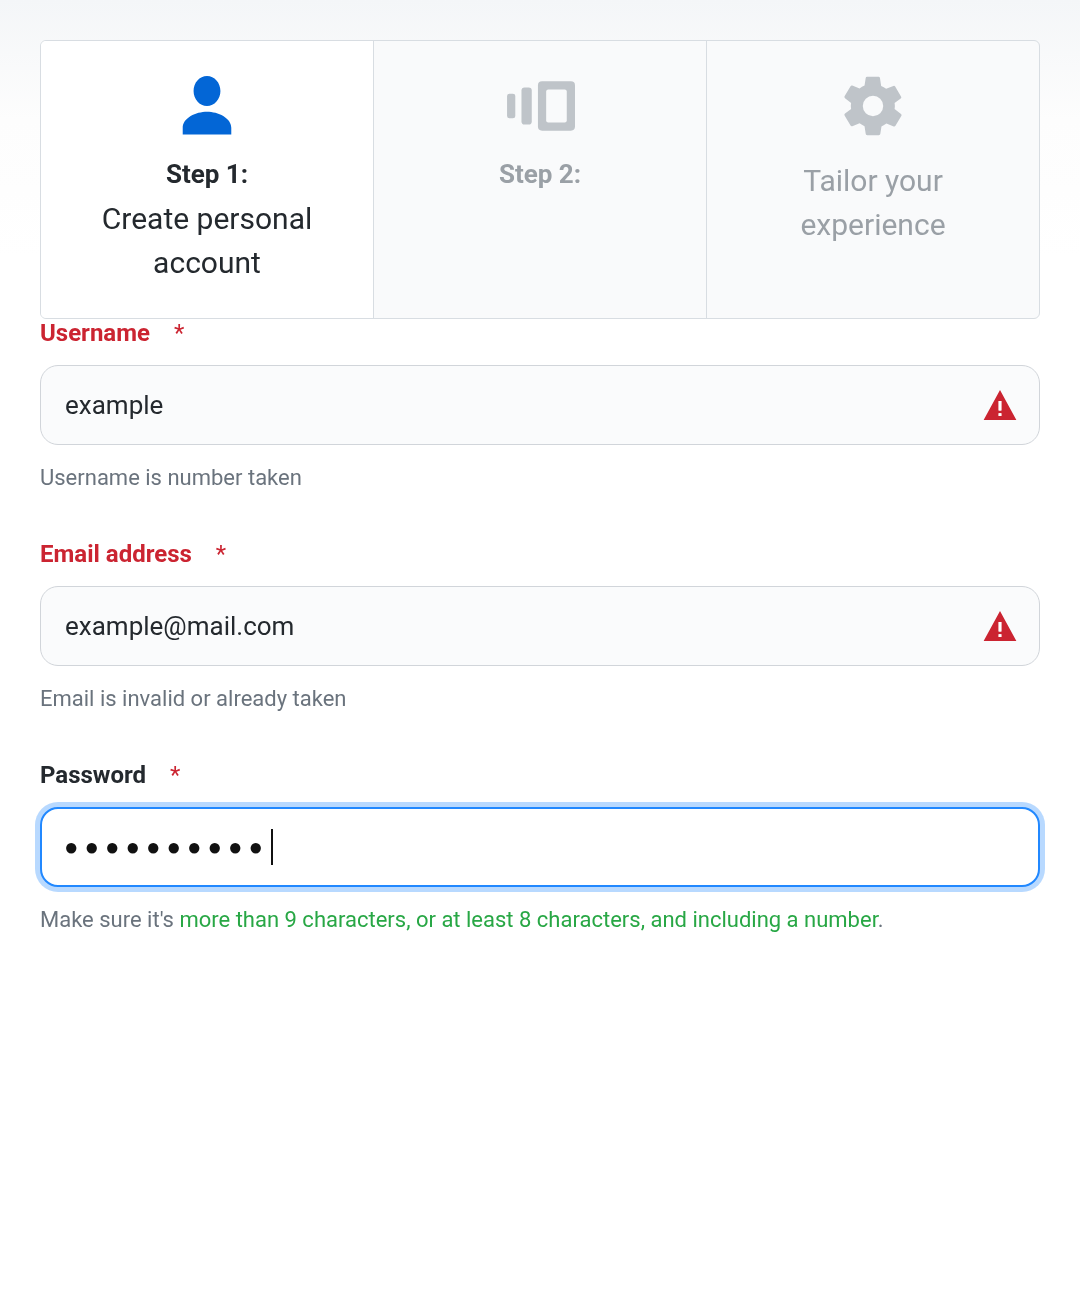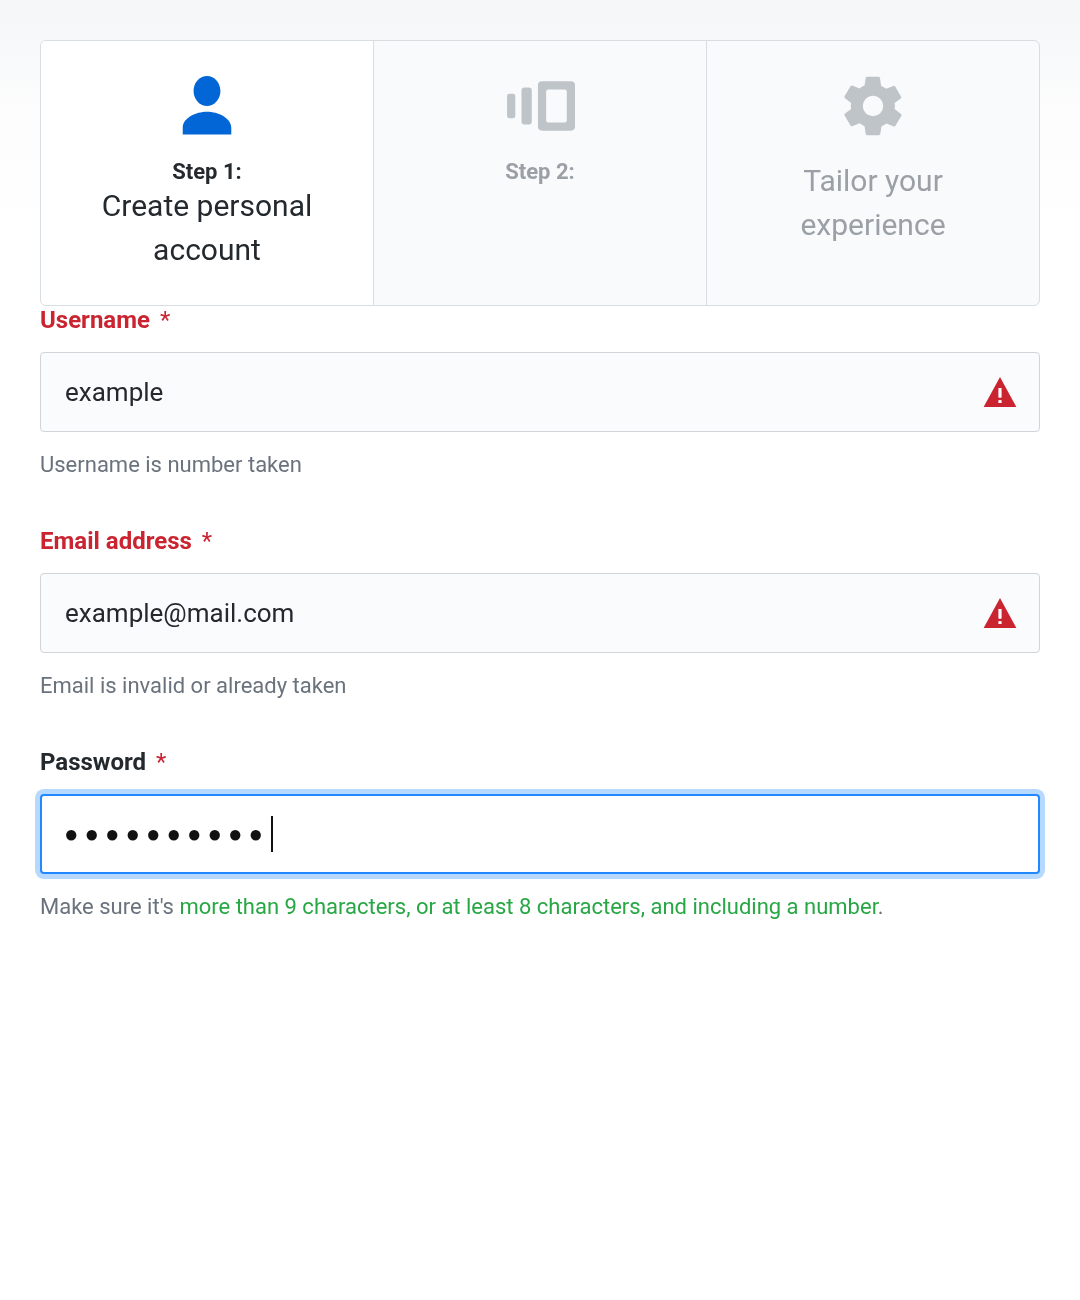--- a/index.html
+++ b/index.html
@@ -37,40 +37,40 @@
   .step{
     flex:1 1 0;
     border-right:1px solid var(--border);
     padding:30px 20px 34px;
     text-align:center;
     color:var(--faint);
   }
   .step:last-child{border-right:0}
   .step.active{background:#fff;color:var(--text)}
   .step .ico{height:70px;display:flex;align-items:center;justify-content:center;margin-bottom:18px}
-  .step-title{font-size:22px;font-weight:700;}
+  .step-title{font-size:26px;font-weight:700;margin-bottom:8px}
   .step-desc{font-size:30px;font-weight:400;line-height:1.45}
   .step.active .step-title{color:var(--text)}
   .step.active .ico svg{fill:var(--accent)}
   .step:not(.active) .ico svg{fill:#bfc4c9}
 
   
   h1{font-size:38px;font-weight:400;margin:78px 0 46px;color:#333}
 
   
   .field{margin-bottom:46px}
-  .label{font-size:24px;font-weight:700;margin-bottom:18px;display:flex;align-items:flex-start;gap:10px}
+  .label{font-size:24px;font-weight:700;margin-bottom:18px;display:flex;align-items:flex-start;gap:24px}
   .label.error{color:var(--error)}
   .req{color:var(--error);font-weight:400}
   .control{
     position:relative;
     display:flex;align-items:center;
     background:#fafbfc;
     border:1px solid #d1d5da;
-    border-radius:4px;
+    border-radius:18px;
     padding:13px 22px;
     height:80px;
   }
   .control input{
     flex:1;border:0;outline:0;background:transparent;
     font-size:26px;font-family:inherit;color:var(--text);
     height:100%;
   }
   .control .warn{flex:0 0 auto;margin-left:12px;display:flex;align-items:center}
   .help{font-size:22px;color:var(--muted);margin-top:16px;line-height:1.5}

